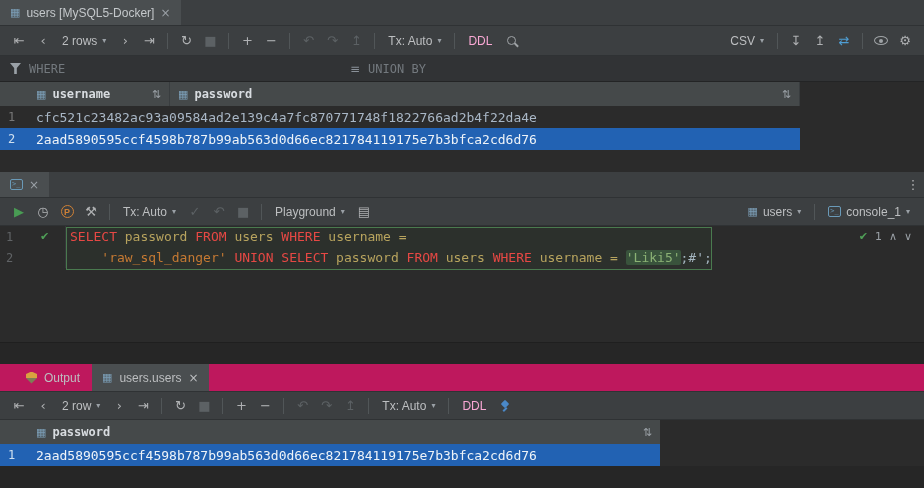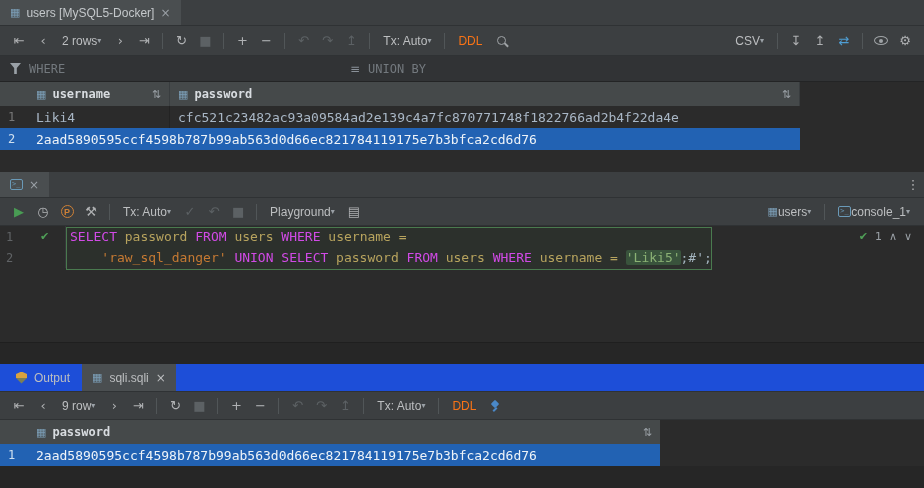--- a/index.html
+++ b/index.html
@@ -17,24 +17,24 @@
 
   
   .toolbar{height:30px;background:#3c3f41;display:flex;align-items:center;padding:0 8px;gap:2px;border-bottom:1px solid #2f3234;flex:none}
   .toolbar.h28{height:28px}
   .tbtn{min-width:22px;height:20px;display:inline-flex;align-items:center;justify-content:center;
         color:#afb1b3;font-size:13px;border-radius:3px;cursor:default}
   .tbtn.disabled{color:#5c6164}
   .tbtn.green{color:#499c54}
   .tbtn.blue{color:#4f9ed4}
   .sep{width:1px;height:16px;background:#515658;margin:0 5px;flex:none}
-  .dd{display:inline-flex;align-items:center;padding:0 6px;height:20px;color:#bdbfc1;border-radius:3px}
+  .dd{display:inline-flex;align-items:center;gap:5px;padding:0 6px;height:20px;color:#bdbfc1;border-radius:3px}
   .dd .chev{font-size:8px;color:#9aa0a6}
   .spacer{flex:1}
-  .txtbtn{padding:0 6px;height:20px;display:inline-flex;align-items:center;color:#f97316}
+  .txtbtn{padding:0 6px;height:20px;display:inline-flex;align-items:center;color:#f9a8d4}
 
   
   .icon-search{position:relative;width:9px;height:9px;border:1.5px solid #9fa3a6;border-radius:50%;display:inline-block}
   .icon-search::after{content:"";position:absolute;width:5px;height:1.5px;background:#9fa3a6;transform:rotate(45deg);right:-4px;bottom:-1px}
   .icon-eye{position:relative;width:14px;height:9px;border:1.5px solid #9fa3a6;border-radius:50%;display:inline-block}
   .icon-eye::after{content:"";position:absolute;left:50%;top:50%;width:4px;height:4px;margin:-2px 0 0 -2px;background:#9fa3a6;border-radius:50%}
   .icon-funnel{width:11px;height:11px;background:#9aa1a7;display:inline-block;
                clip-path:polygon(0 0,100% 0,62% 45%,62% 100%,38% 100%,38% 45%)}
   .icon-pin{position:relative;width:12px;height:12px;display:inline-block}
   .icon-pin::before{content:"";position:absolute;left:3px;top:1px;width:6px;height:6px;background:#4a88c7;border-radius:1px;transform:rotate(45deg)}
@@ -75,34 +75,34 @@
 
   
   .editor{height:116px;background:#2b2b2b;position:relative;flex:none;
           font-family:"DejaVu Sans Mono",monospace;font-size:13px}
   .code-line{display:flex;height:21px;align-items:center}
   .gutter{width:66px;flex:none;height:100%;display:flex;align-items:center;padding:0 6px;
           color:#606366;font-size:12px;border-right:1px solid #353739}
   .gutter .num{width:12px}
   .gutter .gico{margin-left:22px;color:#4f9e57;font-size:11px}
   .code-text{white-space:pre;padding-left:4px}
-  .tk-kw{color:#d946ef}
+  .tk-kw{color:#ef4444}
   .tk-id{color:#bda45f}
   .tk-strhl{color:#8fb377;background:#38503c;border-radius:2px}
   .tk-plain{color:#a9b7c6}
   .fragment{position:absolute;left:66px;top:1px;width:646px;height:43px;
             border:1px solid #4a7a4f;background:rgba(73,156,84,0.05);pointer-events:none}
   .inspections{position:absolute;top:4px;right:12px;display:flex;align-items:center;gap:7px;
                color:#9aa0a6;font-family:"DejaVu Sans",sans-serif;font-size:11px}
   .inspections .ok{color:#4f9e57}
 
   .band{height:22px;background:#262626;border-top:1px solid #1f1f1f;flex:none}
 
   
-  .btabs{height:28px;background:#1d4ed8;display:flex;align-items:stretch;padding-left:6px;gap:2px;
+  .btabs{height:28px;background:#be185d;display:flex;align-items:stretch;padding-left:16px;gap:2px;
          border-bottom:1px solid #2f3234;flex:none}
   .btab{display:flex;align-items:center;gap:7px;padding:0 10px;color:#bdbfc1}
   .btab.active{background:#4a4e50}
   .filler{flex:1;background:#262626}
 </style>
 </head>
 <body>
 
 <div class="app">
 
@@ -209,21 +209,20 @@
         <span class="ico sort">⇅</span>
       </div>
       <div class="gh-cell" style="flex:1">
         <span class="ico colico">▦</span>
         <span>password</span>
         <span class="ico sort">⇅</span>
       </div>
     </div>
     <div class="grid-row">
       <span class="rownum">1</span>
-      <span class="cell cell-user">Liki4</span>
       <span class="cell cell-pass">cfc521c23482ac93a09584ad2e139c4a7fc870771748f1822766ad2b4f22da4e</span>
     </div>
     <div class="grid-row selected">
       <span class="rownum">2</span>
       <span class="cell cell-pass">2aad5890595ccf4598b787b99ab563d0d66ec821784119175e7b3bfca2cd6d76</span>
     </div>
   </div>
 
   <div class="gap1"></div>
 
@@ -312,34 +311,34 @@
 
   <div class="band"></div>
 
   <div class="btabs">
     <div class="btab">
       <span class="icon-shield"></span>
       <span>Output</span>
     </div>
     <div class="btab active">
       <span class="ico tab-ico">▦</span>
-      <span>sqli.sqli</span>
+      <span>users.users</span>
       <span class="ico close">×</span>
     </div>
   </div>
 
   <div class="toolbar h28">
     <span class="tbtn ico">
         <span class="ico">⇤</span>
       </span>
     <span class="tbtn ico">
         <span class="ico">‹</span>
       </span>
     <span class="dd">
-      <span>9 row</span>
+      <span>2 row</span>
       <span class="ico chev">▾</span>
     </span>
     <span class="tbtn ico">
         <span class="ico">›</span>
       </span>
     <span class="tbtn ico">
         <span class="ico">⇥</span>
       </span>
     <span class="sep"></span>
     <span class="tbtn ico">

